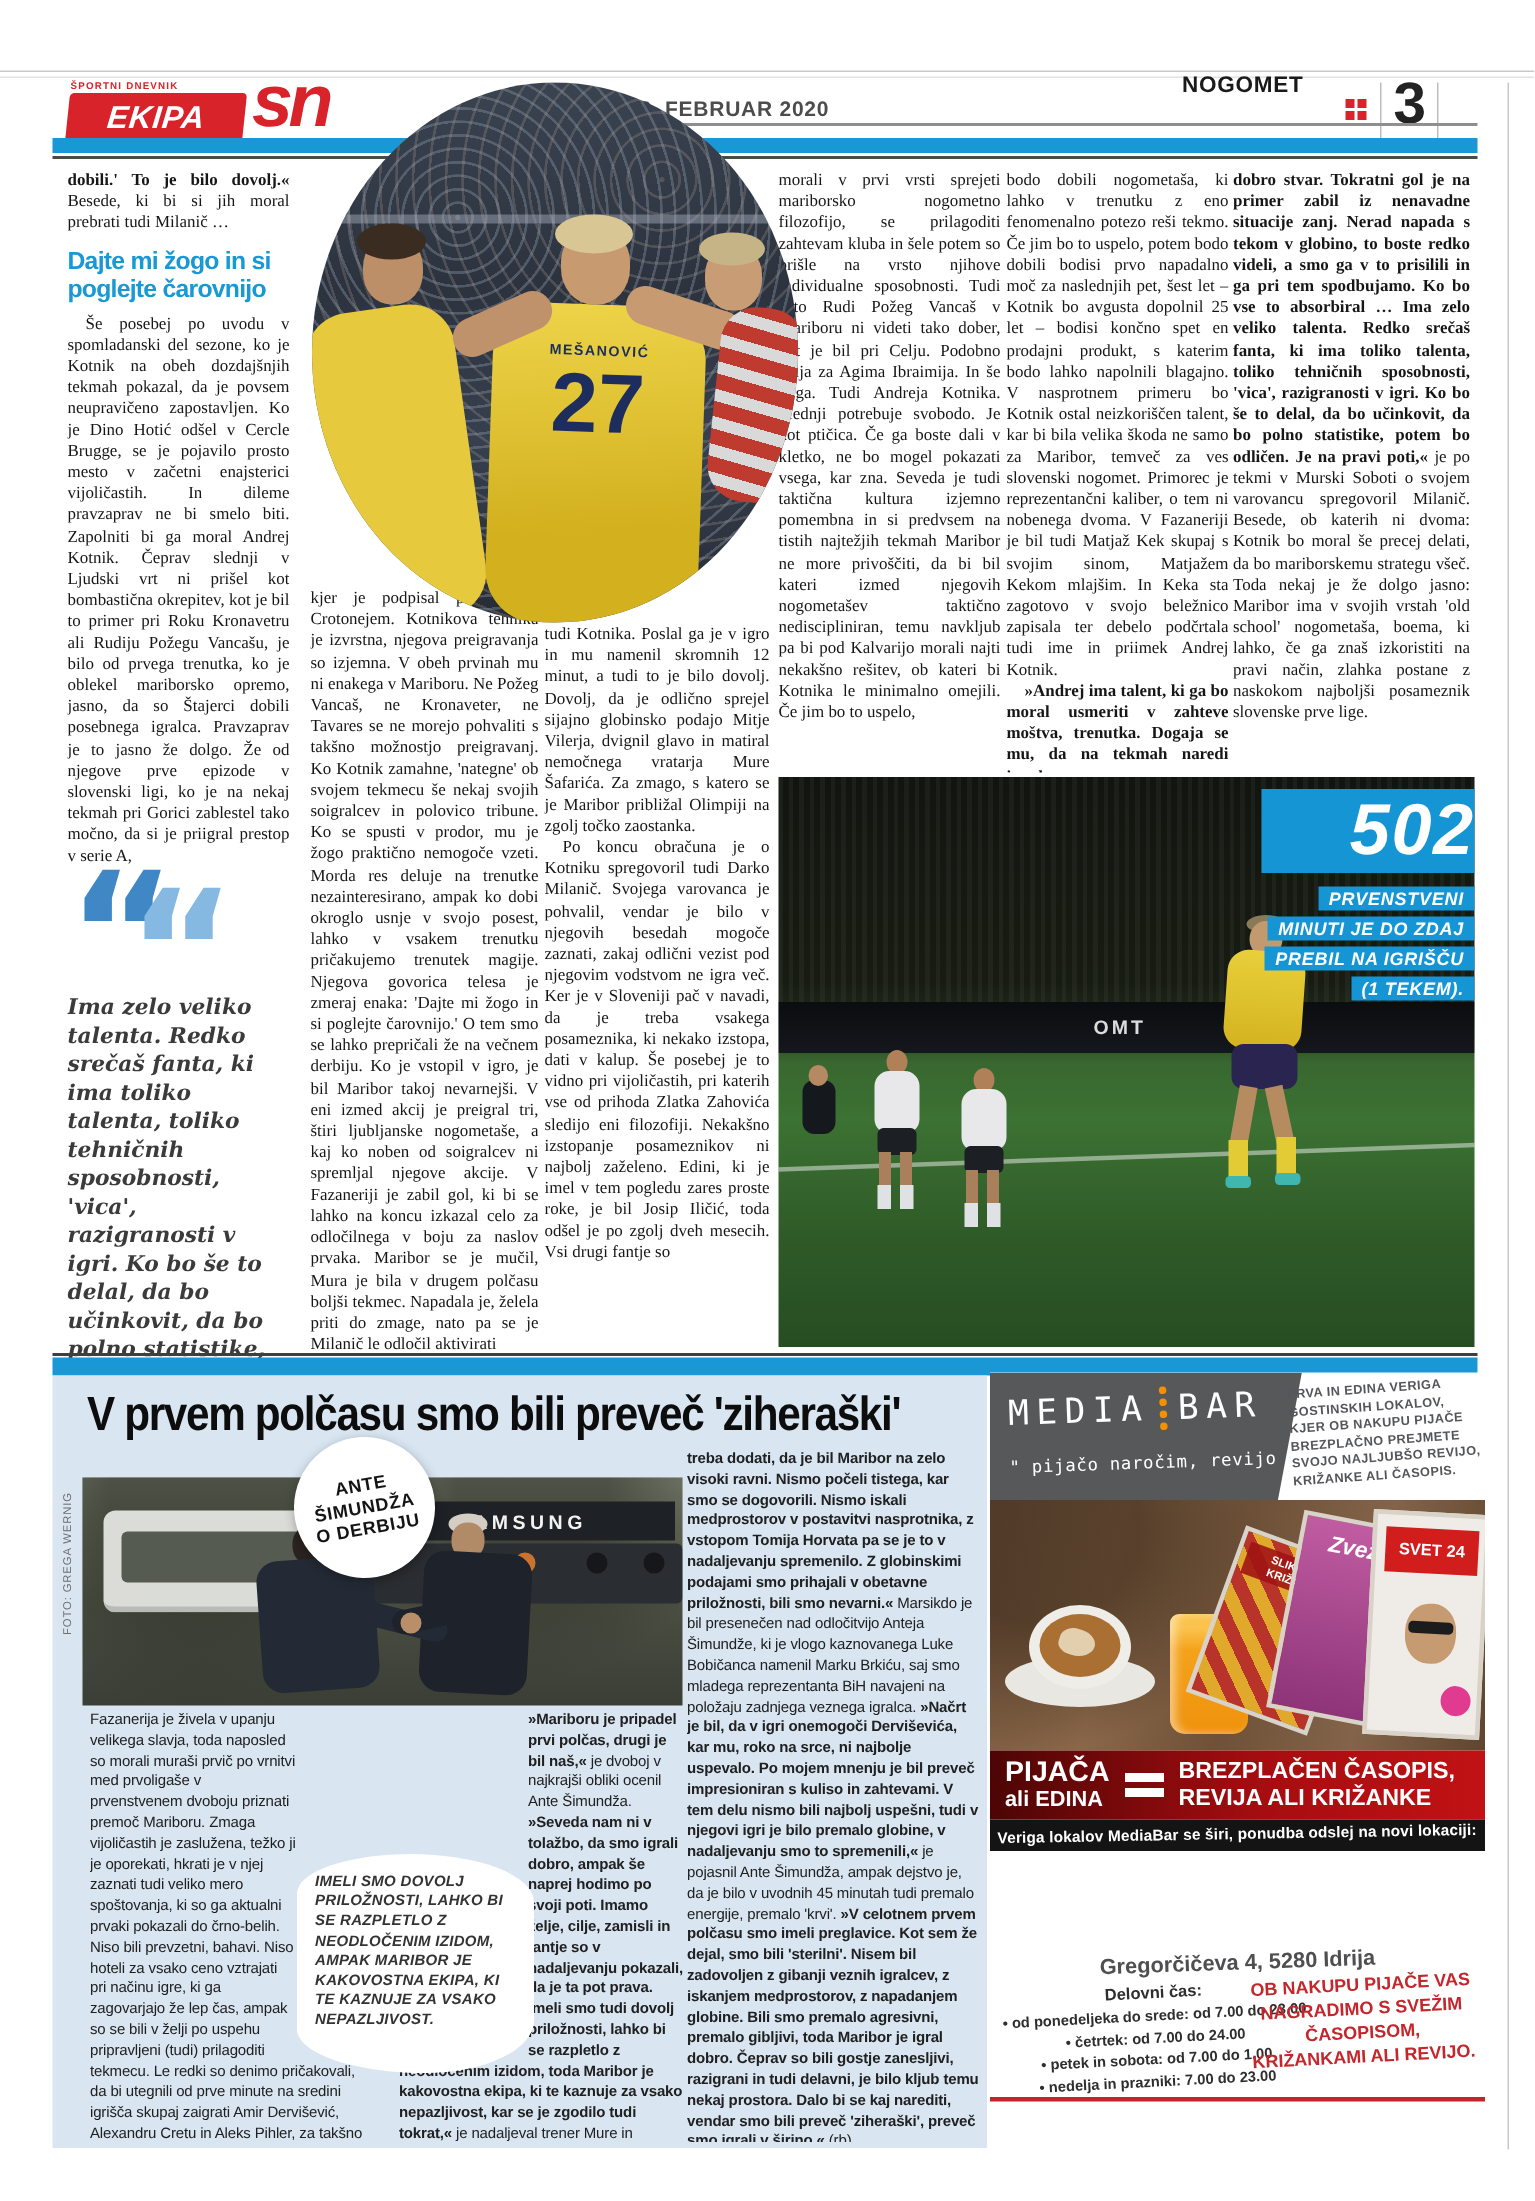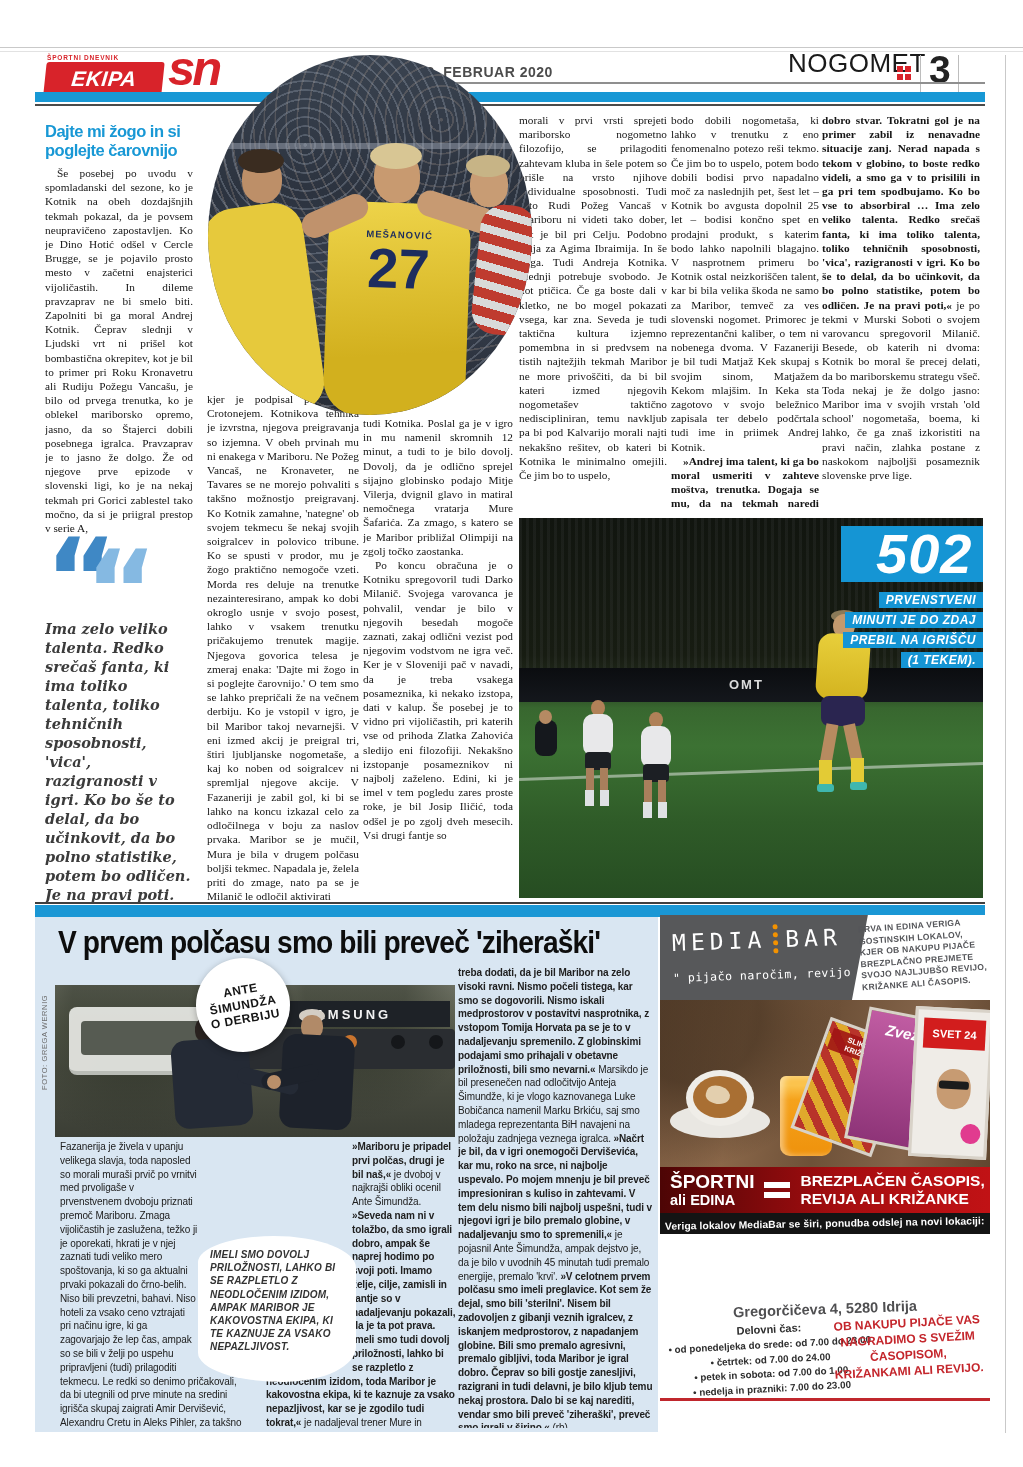--- a/index.html
+++ b/index.html
@@ -17,21 +17,21 @@
   
   #mast-small{left:47px;top:54px;font-size:6.5px;font-weight:700;color:#d8232a;letter-spacing:.8px;}
   #mast-box{left:45px;top:62px;width:118px;height:33px;background:#d8232a;transform:skewX(-6deg);
             border-radius:3px;display:flex;align-items:center;justify-content:center;}
   #mast-box span{font-style:italic;font-weight:900;font-size:21px;color:#fff;letter-spacing:.5px;}
   #mast-sn{left:168px;top:44px;font-size:49px;line-height:1;font-weight:900;font-style:italic;color:#d8232a;letter-spacing:-3px;}
   .dots{display:grid;grid-template-columns:6px 6px;gap:2px;}
   .dots i{width:6px;height:6px;background:#d8232a;}
   #dots1{left:336px;top:66px;}
   #date{left:360px;top:64px;font-size:14px;font-weight:600;color:#4c4c4c;letter-spacing:.5px;}
-  #section{left:788px;top:48px;font-size:26px;font-weight:400;color:#1a1a1a;letter-spacing:.5px;}
+  #section{left:788px;top:48px;font-size:15px;font-weight:700;color:#1a1a1a;letter-spacing:.5px;}
   #dots2{left:897px;top:66px;}
   #vline1{left:920px;top:55px;width:1px;height:45px;background:#bdbdbd;position:absolute;}
   #pagenum{left:929px;top:48px;font-size:39px;font-weight:700;color:#222;}
   #vline2{left:958px;top:55px;width:1px;height:45px;background:#bdbdbd;position:absolute;}
   #hrule{left:340px;top:82px;width:645px;height:2px;background:#8f8f8f;position:absolute;}
   #bluebar{left:35px;top:92px;width:950px;height:10px;background:#1898d5;position:absolute;}
   #darkrule{left:35px;top:104px;width:950px;height:2px;background:#4a4a4a;position:absolute;}
 
   
   .tcol{position:absolute;width:148px;font-family:"Liberation Serif",serif;font-size:11.3px;
@@ -111,21 +111,21 @@
   #yp .to{left:0;top:20px;width:52px;height:66px;border-radius:14px;transform:rotate(4deg);
           background:linear-gradient(180deg,#e8cf3b,#d3b31f);}
   #yp .sh{left:4px;top:82px;width:44px;height:30px;background:#2a2550;border-radius:8px;}
   #yp .l1{left:6px;top:110px;width:12px;height:40px;background:#b78b60;transform:rotate(10deg);}
   #yp .l2{left:30px;top:110px;width:12px;height:38px;background:#b78b60;transform:rotate(-12deg);}
   #yp .s1{left:2px;top:146px;width:13px;height:26px;background:#e3cb35;}
   #yp .s2{left:34px;top:144px;width:13px;height:26px;background:#e3cb35;}
   #yp .b1{left:0px;top:170px;width:17px;height:8px;background:#3fb7ae;border-radius:3px;}
   #yp .b2{left:33px;top:168px;width:17px;height:8px;background:#3fb7ae;border-radius:3px;}
   #statbox{position:absolute;top:8px;right:0;width:142px;height:56px;background:#1595d4;}
-  #statbox span{display:block;text-align:left;font-size:56px;line-height:56px;font-weight:900;font-style:italic;color:#fff;letter-spacing:1px;margin-left:35px;}
+  #statbox span{display:block;text-align:right;font-size:48px;line-height:56px;font-weight:900;font-style:italic;color:#fff;letter-spacing:1px;margin-left:35px;}
   #statcap{position:absolute;top:70px;right:0;text-align:right;}
   #statcap div{margin:2px 0;}
   #statcap span{display:inline-block;background:#1595d4;color:#fff;font-size:12px;font-weight:800;font-style:italic;padding:1px 7px;letter-spacing:.5px;}
 
   
   #brule{left:35px;top:902px;width:950px;height:2px;background:#3f3f3f;position:absolute;}
   #bbluebar{left:35px;top:905px;width:950px;height:12px;background:#1a97d5;position:absolute;}
   #panel{left:35px;top:917px;width:623px;height:515px;background:#d9e6f2;position:absolute;}
   #bheadline{left:58px;top:924px;width:690px;font-size:32px;font-weight:800;color:#0d0d0d;
              letter-spacing:-1px;transform:scaleX(.88);transform-origin:left top;white-space:nowrap;}
@@ -280,20 +280,21 @@
     <div class="head" id="h2p"></div>
     <div class="hair" id="hr2"></div>
     <div class="head" id="h3p"></div>
     <div class="hair" id="hr3"></div>
     <div class="arm" id="a1"></div>
     <div class="arm" id="a2"></div>
     <div id="redsleeve"></div>
   </div>
 
   <div class="tcol" id="tcol1">
+    <p class="boldserif-wrap"><span class="bb">dobili.' To je bilo dovolj.«</span><span> Besede, ki bi si jih moral prebrati tudi Milanič …</span></p>
     <div class="bluehead">Dajte mi žogo in si poglejte čarovnijo</div>
     <p class="ind">Še posebej po uvodu v spomladanski del sezone, ko je Kotnik na obeh dozdajšnjih tekmah pokazal, da je povsem neupravičeno zapostavljen. Ko je Dino Hotić odšel v Cercle Brugge, se je pojavilo prosto mesto v začetni enajsterici vijoličastih. In dileme pravzaprav ne bi smelo biti. Zapolniti bi ga moral Andrej Kotnik. Čeprav slednji v Ljudski vrt ni prišel kot bombastična okrepitev, kot je bil to primer pri Roku Kronavetru ali Rudiju Požegu Vancašu, je bilo od prvega trenutka, ko je oblekel mariborsko opremo, jasno, da so Štajerci dobili posebnega igralca. Pravzaprav je to jasno že dolgo. Že od njegove prve epizode v slovenski ligi, ko je na nekaj tekmah pri Gorici zablestel tako močno, da si je priigral prestop v serie A,</p>
     <div class="qm">
         <span class="q1">“</span>
         <span class="q2">“</span>
       </div>
     <div id="pullquote">Ima zelo veliko talenta. Redko srečaš fanta, ki ima toliko talenta, toliko tehničnih sposobnosti, 'vica', razigranosti v igri. Ko bo še to delal, da bo učinkovit, da bo polno statistike, potem bo odličen. Je na pravi poti.</div>
 
   </div>
   <div class="tcol" id="tcol2">
@@ -441,21 +442,21 @@
         </div>
       <div class="mag" id="magC">
         <div class="redbox">SVET 24</div>
         <div class="face"></div>
         <div class="shade"></div>
         <div class="dot"></div>
       </div>
     </div>
     <div class="abs" id="ad-banner">
       <div class="bl">
-        <div class="t1">ŠPORTNI</div>
+        <div class="t1">PIJAČA</div>
         <div class="t2">ali EDINA</div>
       </div>
       <div class="eq">
           <i></i>
           <i></i>
         </div>
       <div class="br">
         <div class="t3">BREZPLAČEN ČASOPIS,</div>
         <div class="t3">REVIJA ALI KRIŽANKE</div>
       </div>

